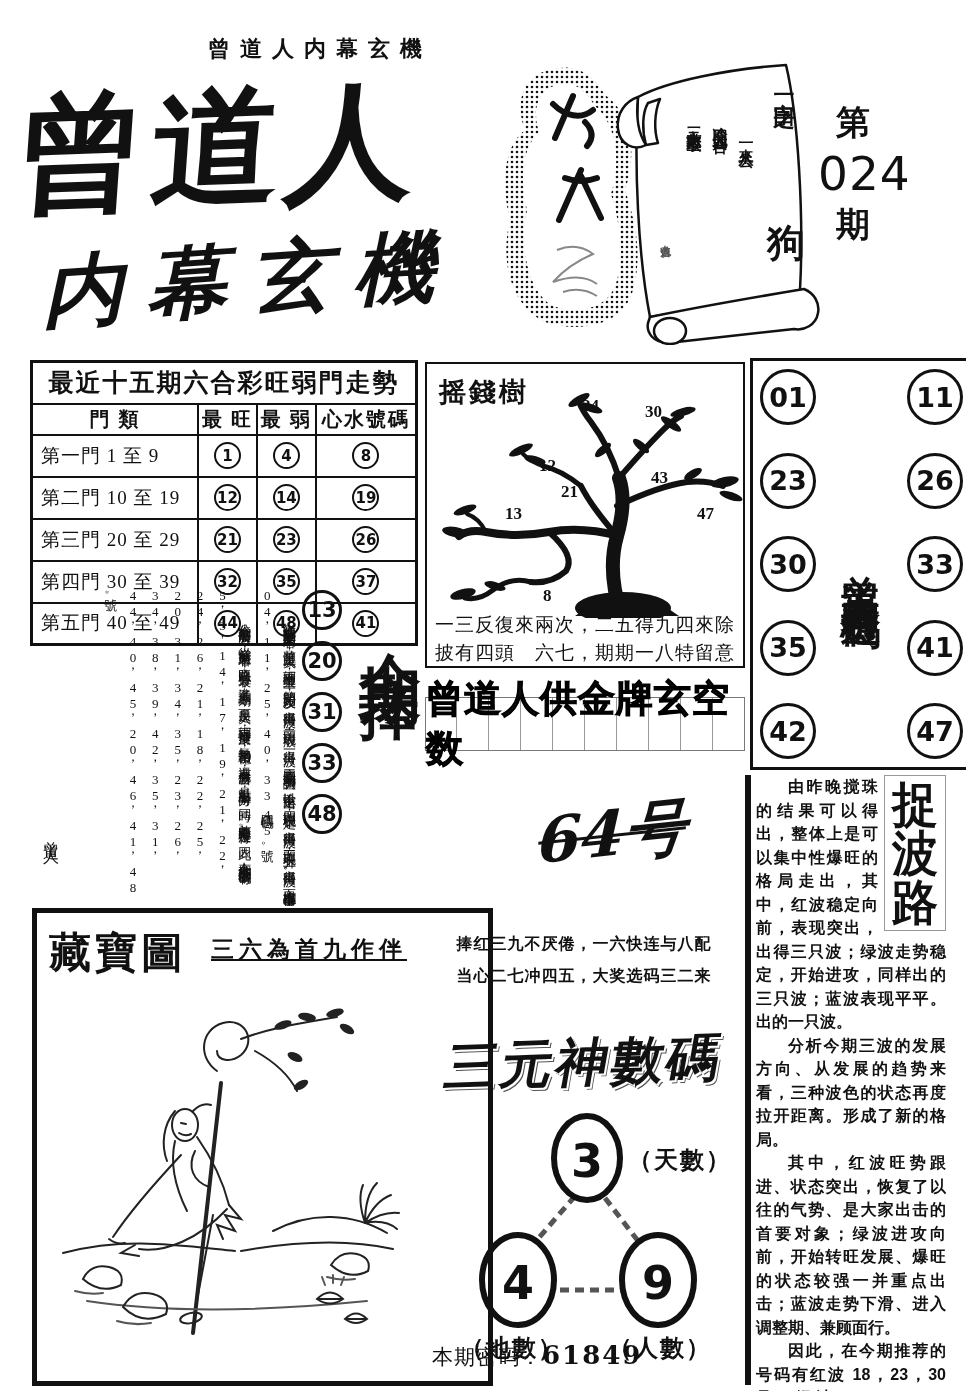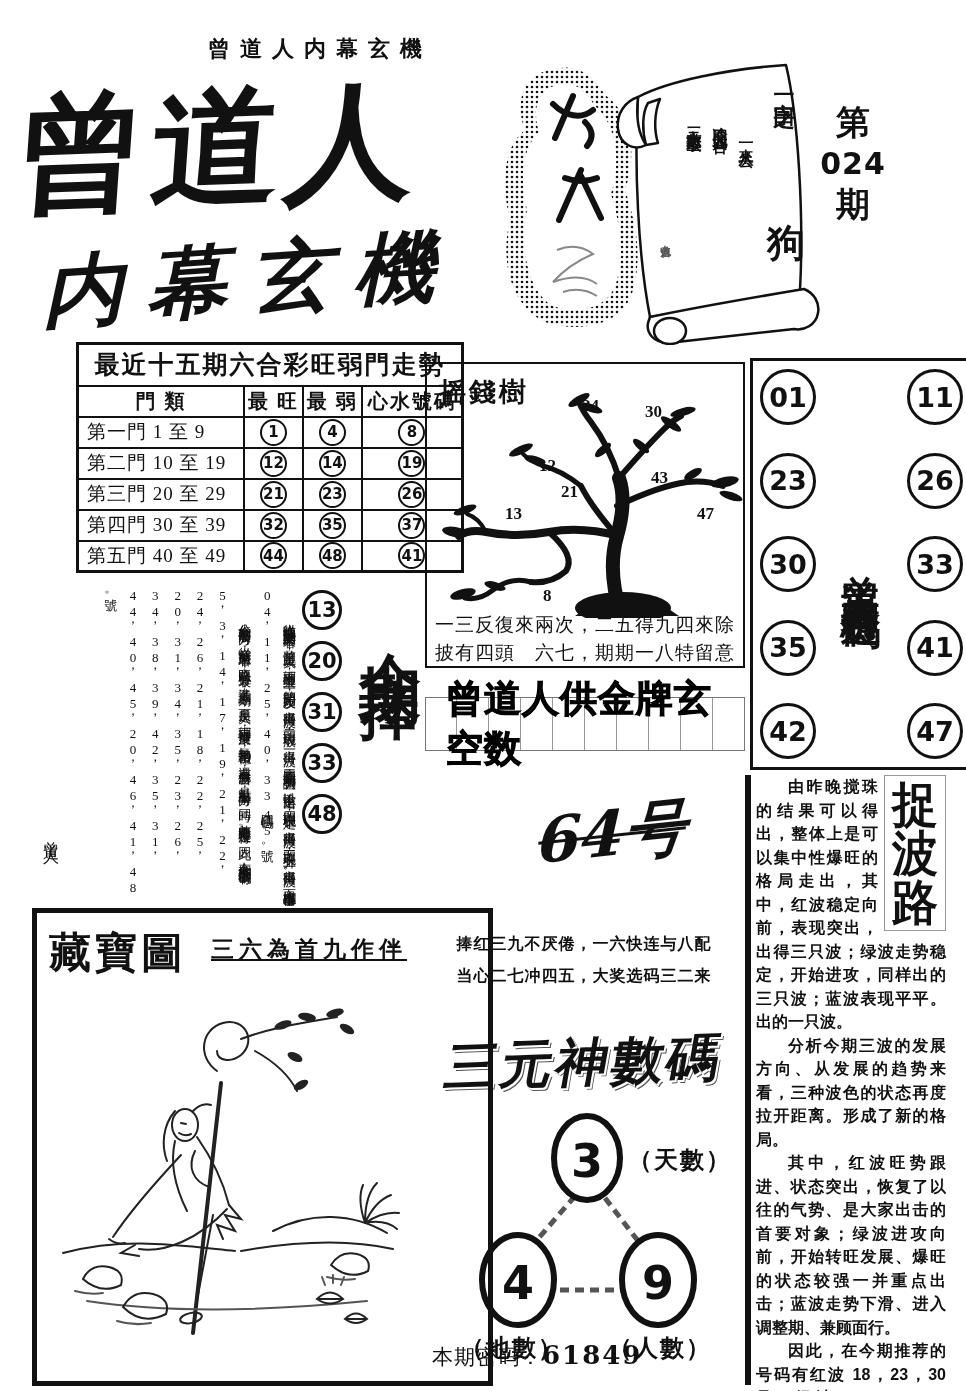--- a/index.html
+++ b/index.html
@@ -16,35 +16,35 @@
   .top-title { top:34px; left:0; width:640px; text-align:center;
     font-size:22px; font-weight:bold; letter-spacing:10px; }
   .brand1 { top:76px; left:18px; font-size:128px; font-weight:bold;
     letter-spacing:6px; transform:skewX(-6deg) rotate(-2deg); line-height:1.1;
     font-family:"DejaVu Serif", serif; }
   .brand2 { top:226px; left:52px; font-size:80px; font-weight:bold;
     letter-spacing:22px; transform:skewX(-16deg) rotate(-4deg);
     font-family:"DejaVu Serif", serif; }
   .issue { top:100px; left:818px; width:70px; text-align:center; }
   .issue .zi { font-size:34px; font-weight:bold; display:block; }
-  .issue .num { font-size:30px; font-weight:bold; display:block;
+  .issue .num { font-size:47px; font-weight:normal; display:block;
     font-family:"DejaVu Sans", sans-serif; letter-spacing:1px; line-height:1.2; }
 
   
   .scroll-wrap { top:55px; left:608px; width:215px; height:290px; }
   .scroll-col { position:absolute; writing-mode:vertical-rl; text-orientation:upright;
     font-weight:bold; font-family:"Liberation Serif", serif; }
 
   
-  table.trend { position:absolute; top:342px; left:30px; width:388px;
-    border-collapse:collapse; border:3px solid #111;margin-left:46px; }
+  table.trend { position:absolute; top:360px; left:30px; width:388px;
+    border-collapse:collapse; border:3px solid #111; }
   table.trend td, table.trend th { border:2px solid #111; text-align:center; }
   .trend-title { font-size:25px; font-weight:bold; letter-spacing:2px; height:42px; }
   .trend-head td { font-size:20px; font-weight:bold; height:31px; letter-spacing:2px; }
-  .trend-row td { height:31px; font-size:19px; }
+  .trend-row td { height:42px; font-size:19px; }
   .trend-row td.cat { text-align:left; padding-left:8px; letter-spacing:1px; }
   .cnum { display:inline-flex; align-items:center; justify-content:center;
     width:27px; height:27px; border:2px solid #111; border-radius:50%;
     font-family:"DejaVu Sans", sans-serif; font-size:15px; font-weight:bold; }
 
   
   .analysis { top:588px; left:28px; width:272px; height:318px;
     writing-mode:vertical-rl; text-orientation:upright;
     font-size:13px; line-height:1.72; letter-spacing:1px; overflow:hidden; }
   .analysis p { text-indent:2em; }
@@ -64,21 +64,21 @@
     font-size:17px; font-weight:bold; }
   .tree-verse { position:absolute; width:100%; text-align:center;
     font-size:19px; letter-spacing:1px; font-family:"DejaVu Serif", serif; }
 
   
   .banner { top:697px; left:425px; width:320px; height:54px;
     border:1px solid #777; display:flex; align-items:center; justify-content:center;
     background:repeating-linear-gradient(90deg, #fff 0 30px, #999 30px 31px, #fff 31px 32px);
   }
   .banner span { font-size:37px; font-weight:bold; letter-spacing:1px;
-    font-family:"Liberation Sans", sans-serif;margin-left:20px; -webkit-text-stroke:1px #000; }
+    font-family:"Liberation Sans", sans-serif; -webkit-text-stroke:1px #000; }
 
   .handwrite { top:792px; left:538px; font-size:62px; font-weight:bold; font-style:italic;
     font-family:"DejaVu Serif", serif; transform:rotate(-6deg) skewX(-8deg);
     text-decoration:line-through; text-decoration-thickness:3px; }
 
   .mid-verse { top:928px; left:422px; width:324px; text-align:center;
     font-size:16px; font-weight:bold; line-height:2.0; letter-spacing:1px;
     font-family:"DejaVu Serif", serif; }
 
   .sanyuan-title { top:1028px; left:424px; width:320px; text-align:center;

